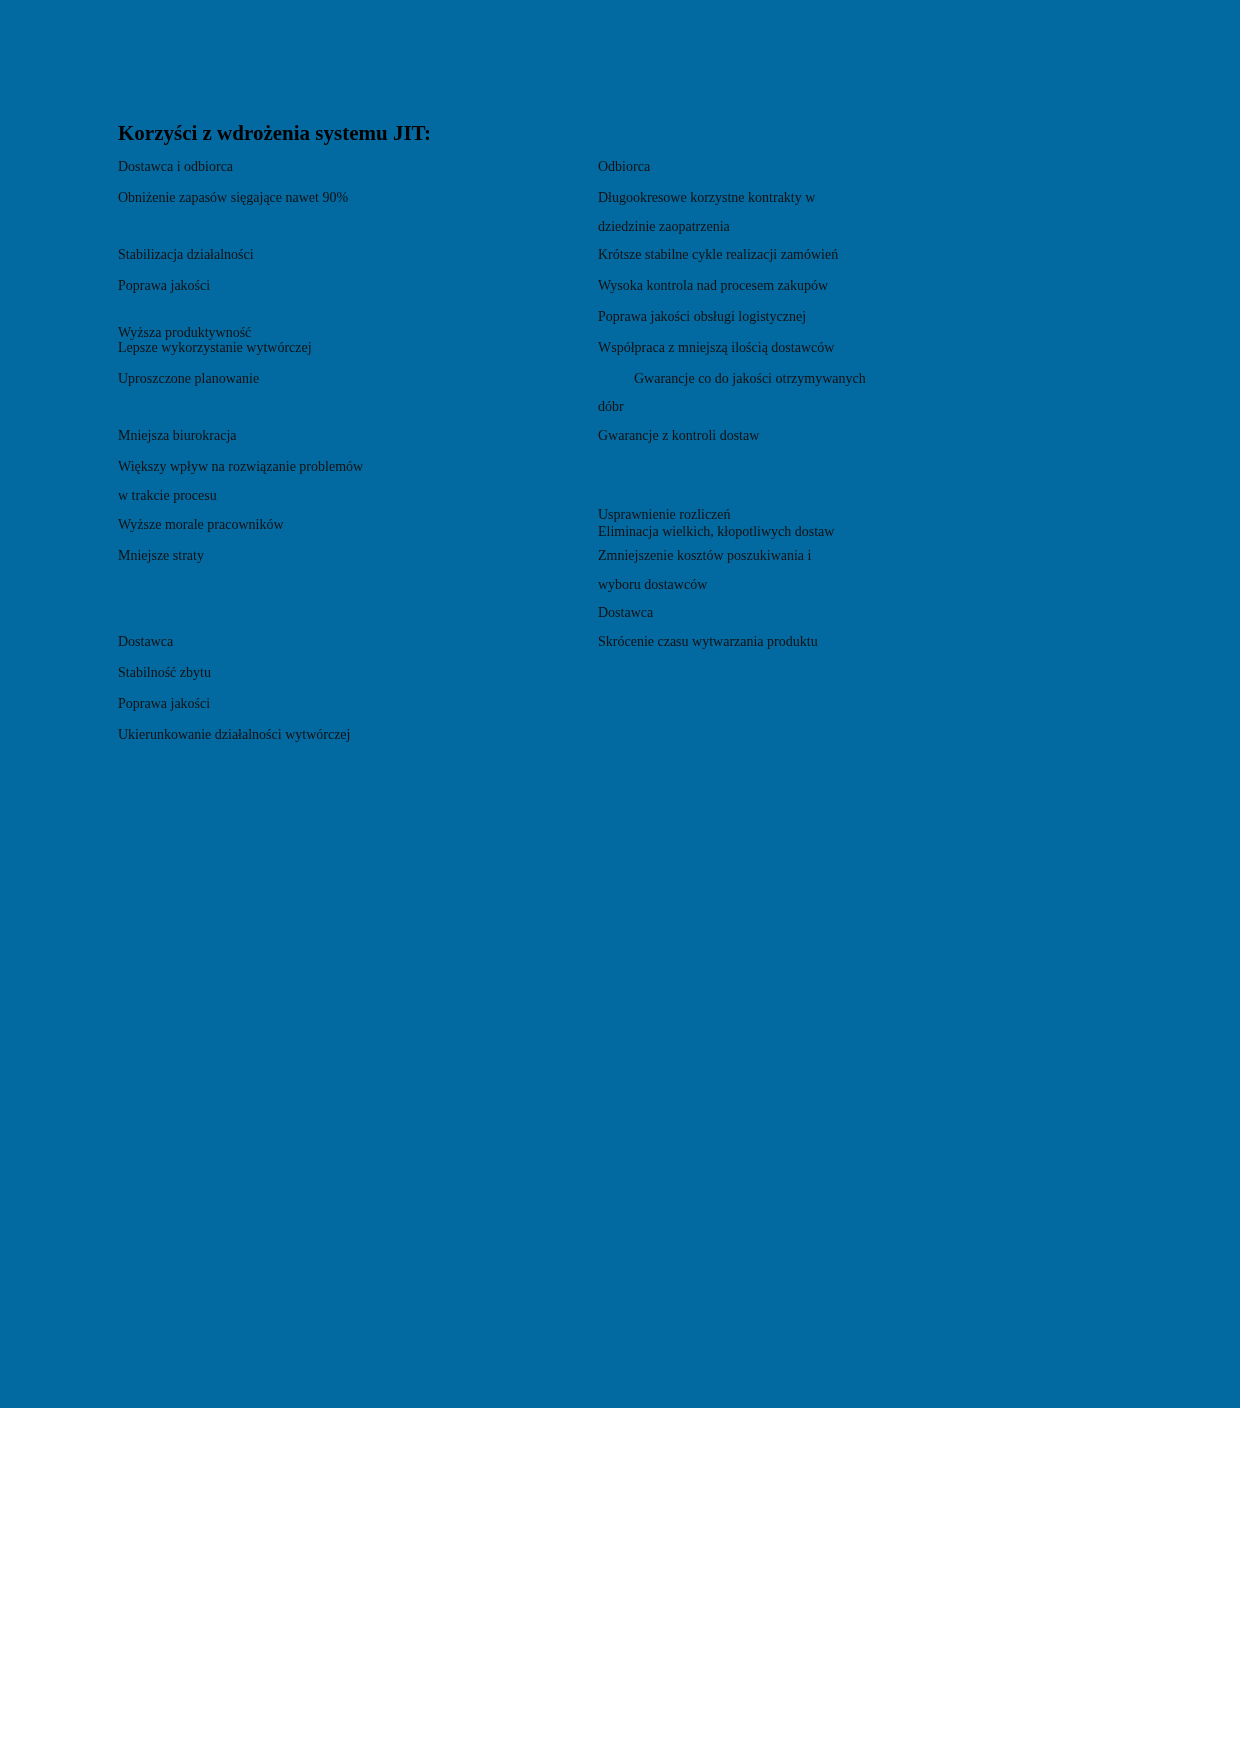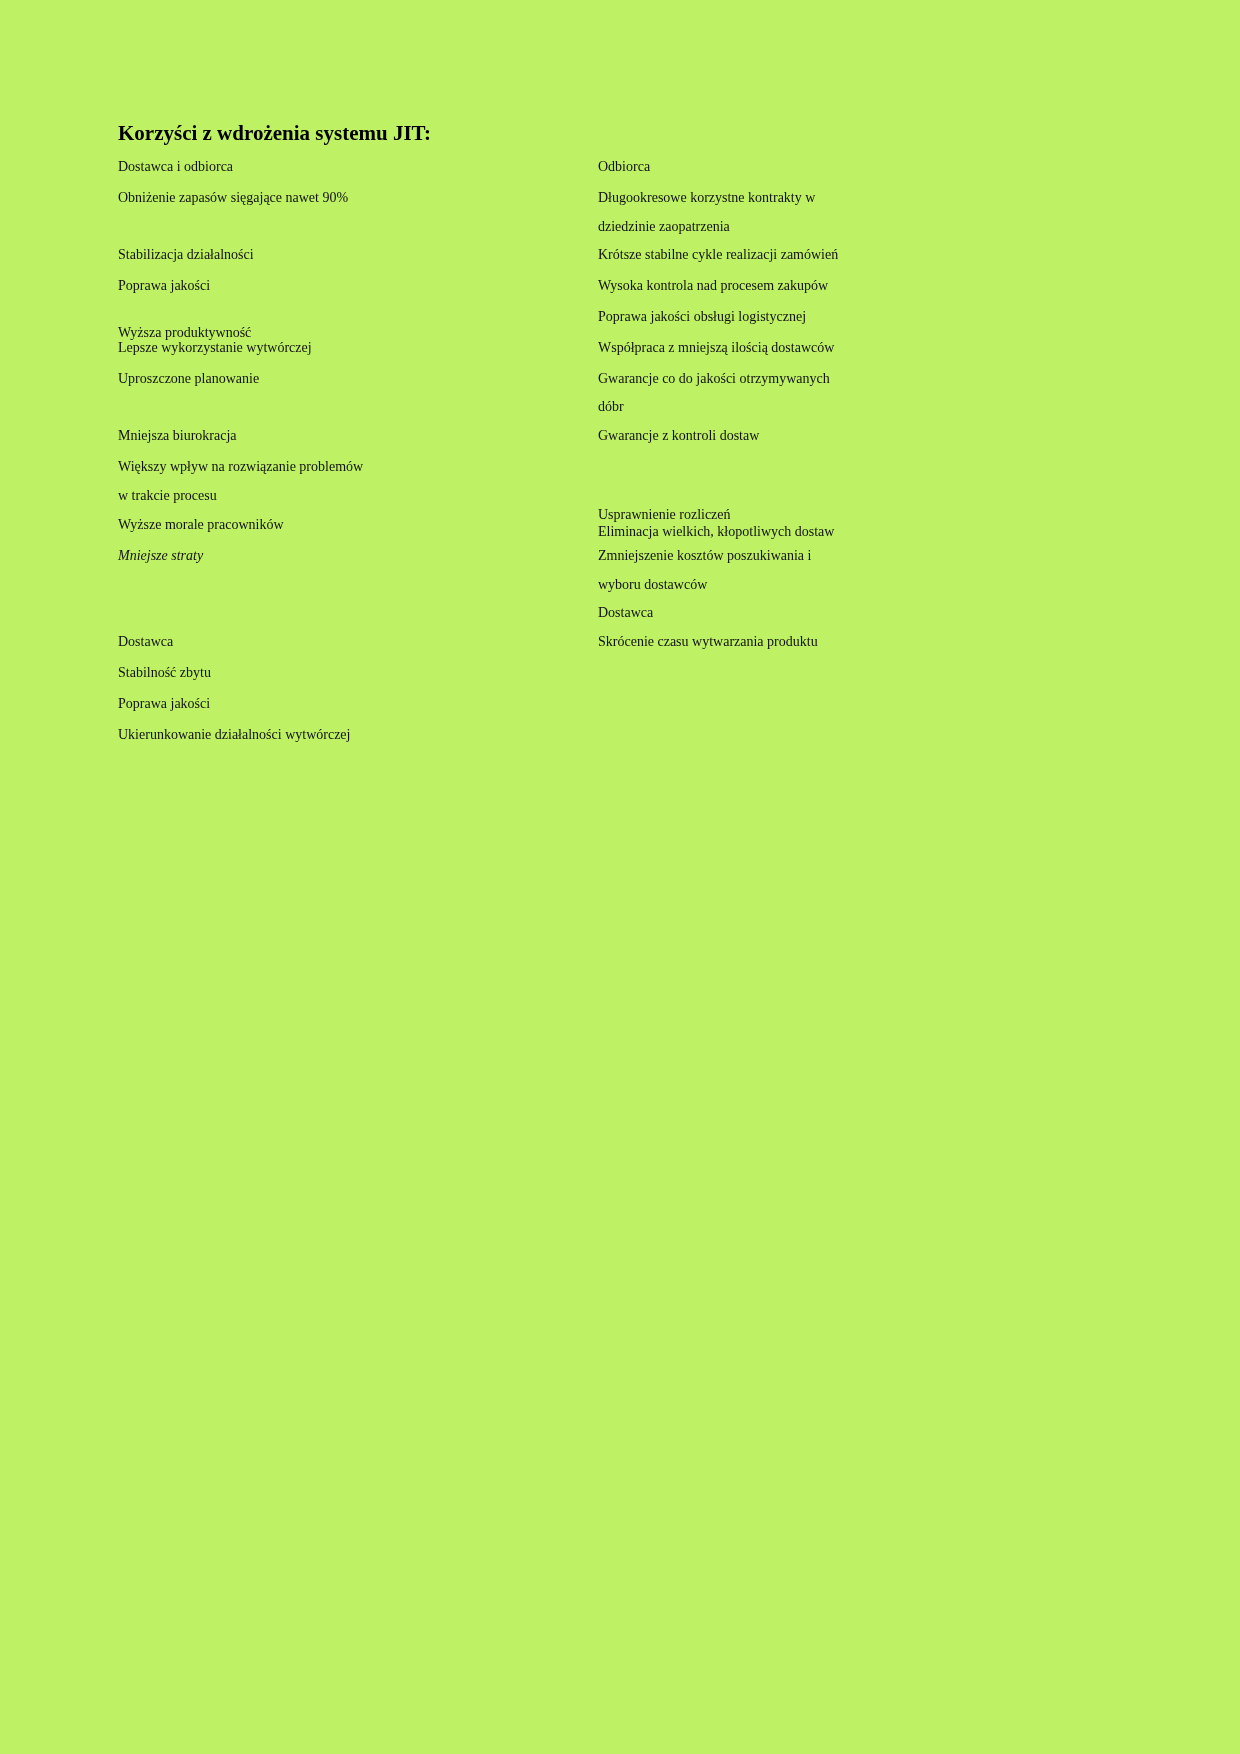--- a/index.html
+++ b/index.html
@@ -1,17 +1,17 @@
 <!DOCTYPE html>
 <html><head>
   <meta charset="utf-8">
   <style>
     html, body { margin: 0; padding: 0; background: #ffffff; }
     body { width: 1240px; height: 1754px; position: relative; overflow: hidden; }
-    .page { position: absolute; left: 0; top: 0; width: 1240px; height: 1754px; background: #bef264; }
+    .page { position: absolute; left: 0; top: 0; width: 1240px; height: 1408px; background: #0369a1; }
     .title {
       position: absolute; left: 118px; top: 120px;
       font-family: "Liberation Serif", "DejaVu Serif", serif;
       font-weight: bold; font-size: 21px; color: #000; white-space: nowrap;
       line-height: 26px;
     }
     .line {
       position: absolute;
       font-family: "Liberation Serif", "DejaVu Serif", serif;
       font-size: 14px; color: #111; white-space: nowrap; line-height: 26px;
@@ -29,35 +29,35 @@
       <div class="line col-left" style="top: 185px;">Obniżenie zapasów sięgające nawet 90%</div>
       <div class="line col-left" style="top: 242px;">Stabilizacja działalności</div>
       <div class="line col-left" style="top: 273px;">Poprawa jakości</div>
       <div class="line col-left" style="top: 304px; margin-top: 16px;">Wyższa produktywność</div>
       <div class="line col-left" style="top: 335px;">Lepsze wykorzystanie wytwórczej</div>
       <div class="line col-left" style="top: 366px;">Uproszczone planowanie</div>
       <div class="line col-left" style="top: 423px;">Mniejsza biurokracja</div>
       <div class="line col-left" style="top: 454px;">Większy wpływ na rozwiązanie problemów</div>
       <div class="line col-left" style="top: 483px;">w trakcie procesu</div>
       <div class="line col-left" style="top: 512px;">Wyższe morale pracowników</div>
-      <div class="line col-left" style="top: 543px; font-style: italic;">Mniejsze straty</div>
+      <div class="line col-left" style="top: 543px;">Mniejsze straty</div>
       <div class="line col-left" style="top: 629px;">Dostawca</div>
       <div class="line col-left" style="top: 660px;">Stabilność zbytu</div>
       <div class="line col-left" style="top: 691px;">Poprawa jakości</div>
       <div class="line col-left" style="top: 722px;">Ukierunkowanie działalności wytwórczej</div>
     </div>
   <div id="right-col">
       <div class="line col-right" style="top: 154px;">Odbiorca</div>
       <div class="line col-right" style="top: 185px;">Długookresowe korzystne kontrakty w</div>
       <div class="line col-right" style="top: 214px;">dziedzinie zaopatrzenia</div>
       <div class="line col-right" style="top: 242px;">Krótsze stabilne cykle realizacji zamówień</div>
       <div class="line col-right" style="top: 273px;">Wysoka kontrola nad procesem zakupów</div>
       <div class="line col-right" style="top: 304px;">Poprawa jakości obsługi logistycznej</div>
       <div class="line col-right" style="top: 335px;">Współpraca z mniejszą ilością dostawców</div>
-      <div class="line col-right" style="top: 366px;">Gwarancje co do jakości otrzymywanych</div>
+      <div class="line col-right" style="top: 366px; margin-left: 36px;">Gwarancje co do jakości otrzymywanych</div>
       <div class="line col-right" style="top: 394px;">dóbr</div>
       <div class="line col-right" style="top: 423px;">Gwarancje z kontroli dostaw</div>
       <div class="line col-right" style="top: 454px; margin-top: 48px;">Usprawnienie rozliczeń</div>
       <div class="line col-right" style="top: 512px; margin-top: 7px;">Eliminacja wielkich, kłopotliwych dostaw</div>
       <div class="line col-right" style="top: 543px;">Zmniejszenie kosztów poszukiwania i</div>
       <div class="line col-right" style="top: 572px;">wyboru dostawców</div>
       <div class="line col-right" style="top: 600px;">Dostawca</div>
       <div class="line col-right" style="top: 629px;">Skrócenie czasu wytwarzania produktu</div>
     </div>
 </div>

